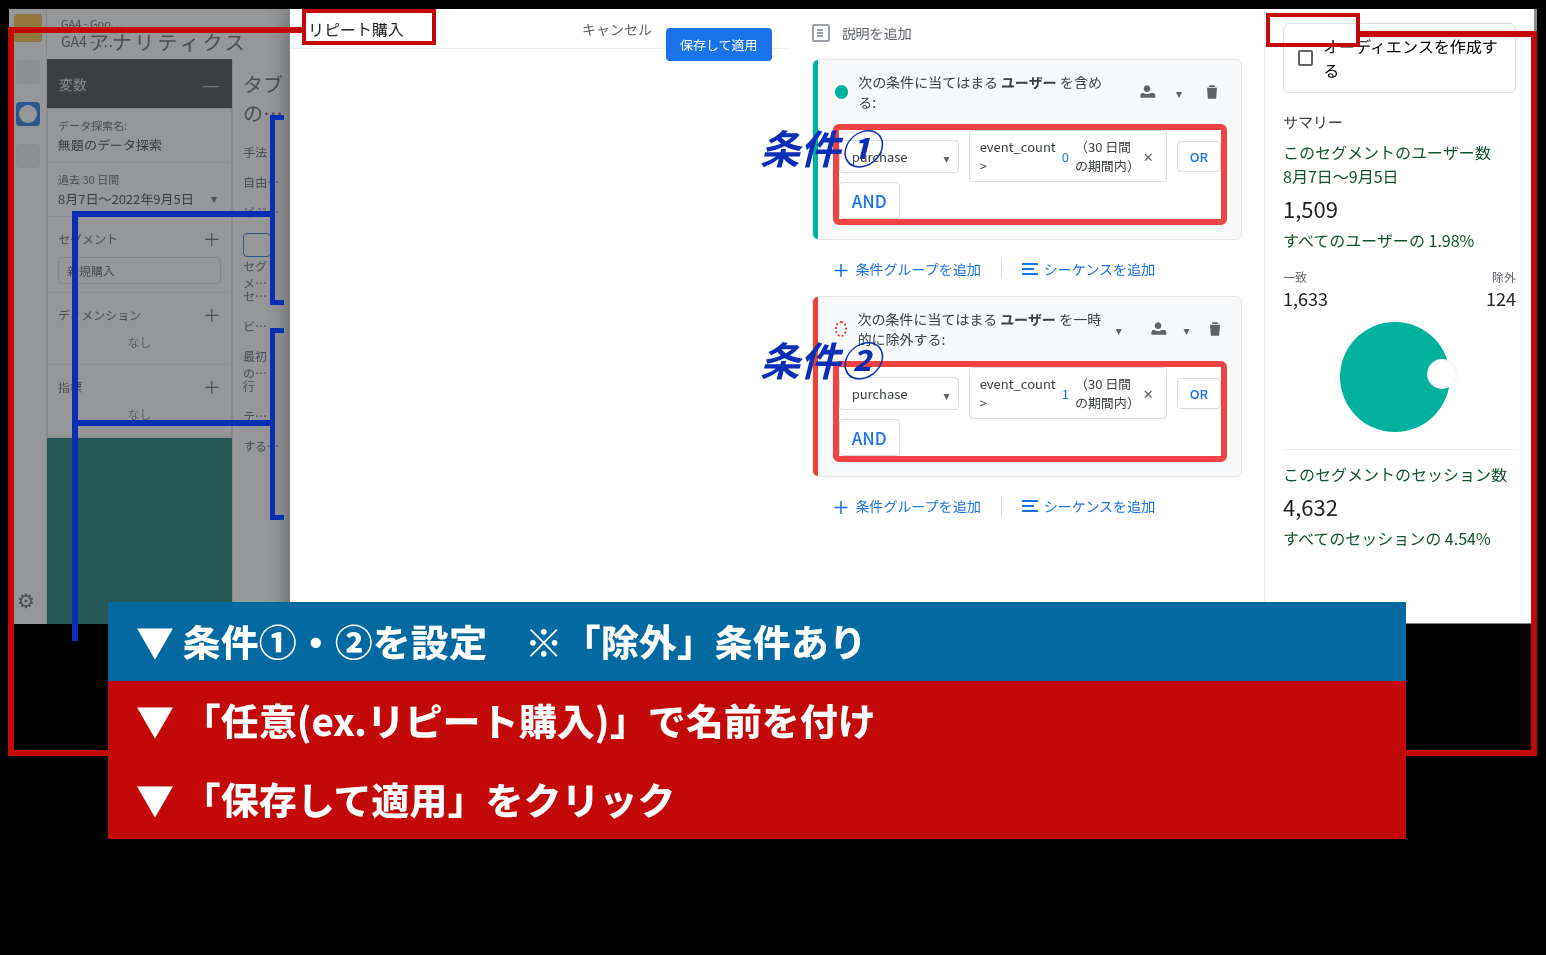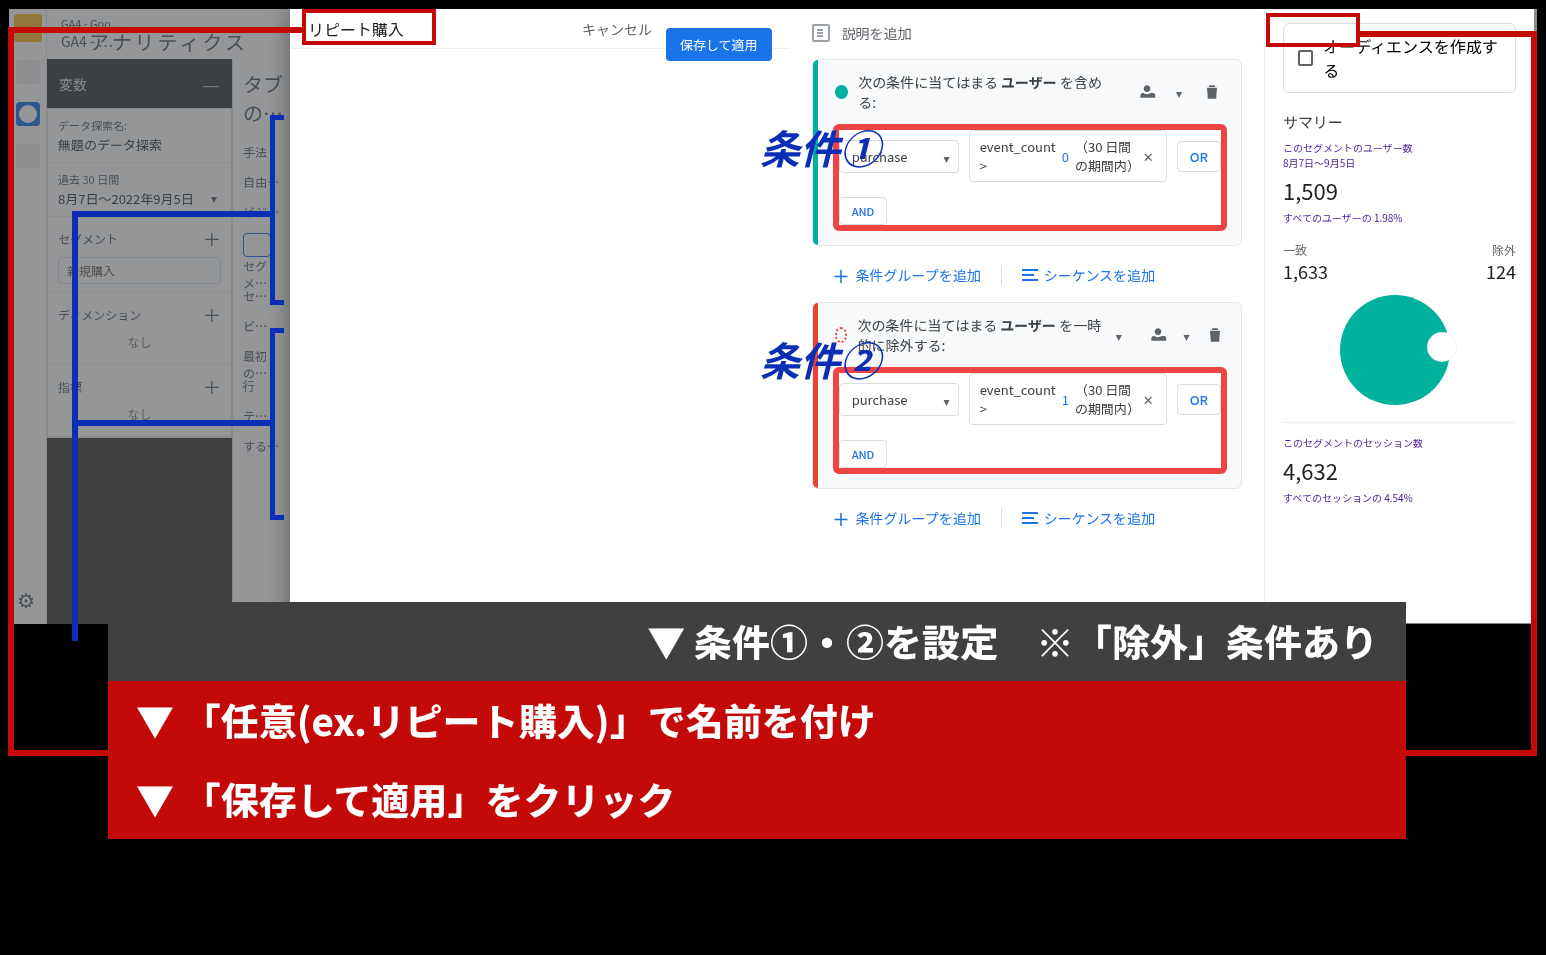--- a/index.html
+++ b/index.html
@@ -30,21 +30,21 @@
   .nav-exp{background:#1a73e8; position:relative;}
   .nav-exp::after{content:"";position:absolute;inset:3px;background:#fff;border-radius:50%;}
   .nav-ad{background:#eee;}
   .gear{position:absolute;bottom:10px;left:8px;color:#5f6368;font-size:20px;}
 
   .ga-topbar{position:absolute;left:38px;right:0;top:0;height:50px;padding:6px 14px;color:#5f6368;font-size:13px;}
   .ga-title{color:#5f6368;font-size:20px;font-weight:400;letter-spacing:1px;}
 
   .vars-panel{
     position:absolute; left:38px; top:50px; width:185px; bottom:0;
-    background:#404040; color:#e0e0e0; font-size:12px;
+    background:#0f766e; color:#e0e0e0; font-size:12px;
   }
   .vars-head{background:#3c4043;padding:10px 12px;display:flex;justify-content:space-between;align-items:center;font-size:14px;}
   .vars-head .minus{font-size:20px;color:#bbb;}
   .vars-body{background:#fff;color:#5f6368;border:1px solid #e0e0e0;}
   .vb-sec{padding:8px 10px;border-bottom:1px solid #eee;}
   .vb-lbl{font-size:11px;color:#5f6368;}
   .vb-val{font-size:13px;color:#3c4043;margin-top:2px;}
   .vb-row{display:flex;justify-content:space-between;align-items:center;}
   .vb-plus{color:#5f6368;font-size:18px;}
   .seg-chip{background:#fff;border:1px solid #dadce0;border-radius:4px;padding:4px 8px;margin-top:6px;font-size:12px;color:#666;}
@@ -94,54 +94,54 @@
   .scope-ic svg,.trash-ic svg{width:20px;height:20px;fill:#5f6368;}
   .caret{font-size:12px;color:#5f6368;margin:0 4px;}
 
   .cond-inner{background:#fff;margin:0 14px 14px 20px;border:6px solid #ef4444;border-radius:6px;}
   .event-row{display:flex;align-items:center;gap:10px;}
   .ev-pill{border:1px solid #dadce0;border-radius:4px;padding:6px 36px 6px 12px;font-size:13px;color:#3c4043;position:relative;min-width:120px;}
   .ev-pill .dd{position:absolute;right:8px;top:8px;color:#5f6368;font-size:12px;}
   .param-pill{border:1px solid #dadce0;border-radius:4px;padding:6px 10px;font-size:13px;color:#3c4043;display:flex;align-items:center;gap:6px;}
   .param-pill .px{color:#5f6368;cursor:pointer;padding:0 2px;}
   .or-btn{margin-left:auto;color:#1a73e8;border:1px solid #dadce0;background:#fff;border-radius:4px;padding:5px 12px;font-size:13px;font-weight:500;}
-  .and-btn{color:#1a73e8;border:1px solid #dadce0;background:#fff;border-radius:4px;padding:5px 12px;font-size:11px;font-weight:500;margin-top:15px;display:inline-block;}
+  .and-btn{color:#1a73e8;border:1px solid #dadce0;background:#fff;border-radius:4px;padding:5px 12px;font-size:17px;font-weight:500;margin-top:0;display:inline-block;}
 
   .add-row{display:flex;align-items:center;gap:20px;padding:6px 4px 14px 20px;}
   .add-link{color:#1a73e8;font-size:14px;display:flex;align-items:center;gap:6px;border:none;background:none;cursor:pointer;}
   .add-link .plus{font-size:18px;font-weight:500;}
   .add-link .seq{display:inline-block;width:16px;height:12px;border-top:2px solid #1a73e8;border-bottom:2px solid #1a73e8;position:relative;}
   .add-link .seq::after{content:"";position:absolute;left:0;top:3px;width:12px;height:2px;background:#1a73e8;}
   .vline{width:1px;height:20px;background:#dadce0;}
 
   
   .aud-box{border:1px solid #dadce0;border-radius:6px;padding:10px 14px;display:flex;align-items:center;gap:10px;margin-bottom:18px;}
   .aud-chk{width:16px;height:16px;border:2px solid #5f6368;border-radius:2px;}
   .sum-h{font-size:15px;color:#3c4043;margin-bottom:8px;}
-  .sum-s{font-size:10px;color:#4c1d95;}
+  .sum-s{font-size:16px;color:#14532d;}
   .sum-big{font-size:22px;font-weight:400;color:#202124;margin:4px 0;}
   .sum-row{display:flex;justify-content:space-between;margin-top:16px;}
   .sum-col .lbl{font-size:12px;color:#5f6368;}
   .sum-col .num{font-size:18px;color:#202124;}
   .sum-col.r{text-align:right;}
   .venn{position:relative;width:210px;height:120px;margin:6px auto 0;}
   .venn .c1{position:absolute;left:45px;top:5px;width:110px;height:110px;border-radius:50%;background:#00b29e;}
   .venn .c2{position:absolute;left:132px;top:42px;width:30px;height:30px;border-radius:50%;background:#fff;border:1px solid rgba(0,0,0,.06);}
   .sum-sep{border:none;border-top:1px solid #eee;margin:12px 0;}
 
   
   .anno-label{position:absolute;font-size:40px;font-weight:700;color:#0a2fb5;font-style:italic;}
   .anno-box-red{position:absolute;border:4px solid #c40909;}
   .anno-box-blue{position:absolute;border:5px solid #0a2fb5;}
   .anno-line-blue{position:absolute;background:#0a2fb5;}
   .anno-line-red{position:absolute;background:#c40909;}
 
   .callouts{position:absolute;left:108px;top:602px;right:140px;}
   .co{font-size:38px;font-weight:800;color:#fff;padding:10px 28px;line-height:1.55;}
-  .co-blue{background:#404040;text-align:right;}
+  .co-blue{background:#0369a1;}
   .co-red{background:#c40909;}
 </style>
 </head>
 <body>
 
 <div class="outer-dark"></div>
 
 <div class="app-bg">
   <div class="left-rail">
     <div class="logo"></div>

